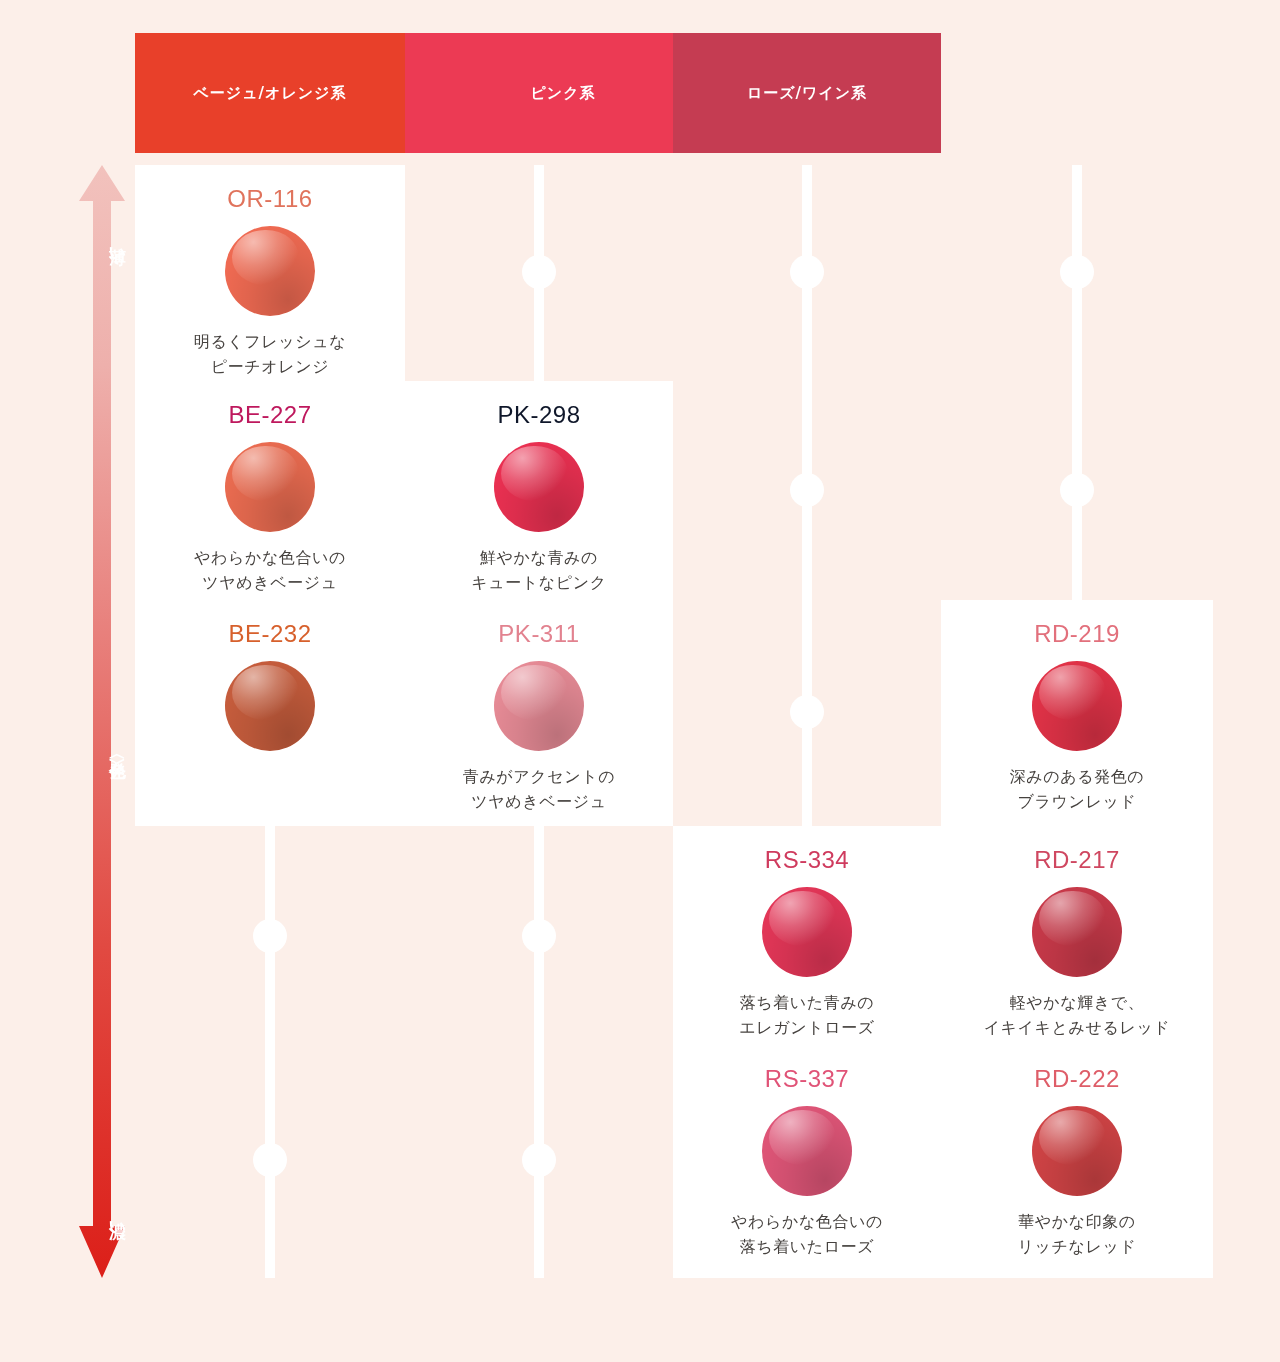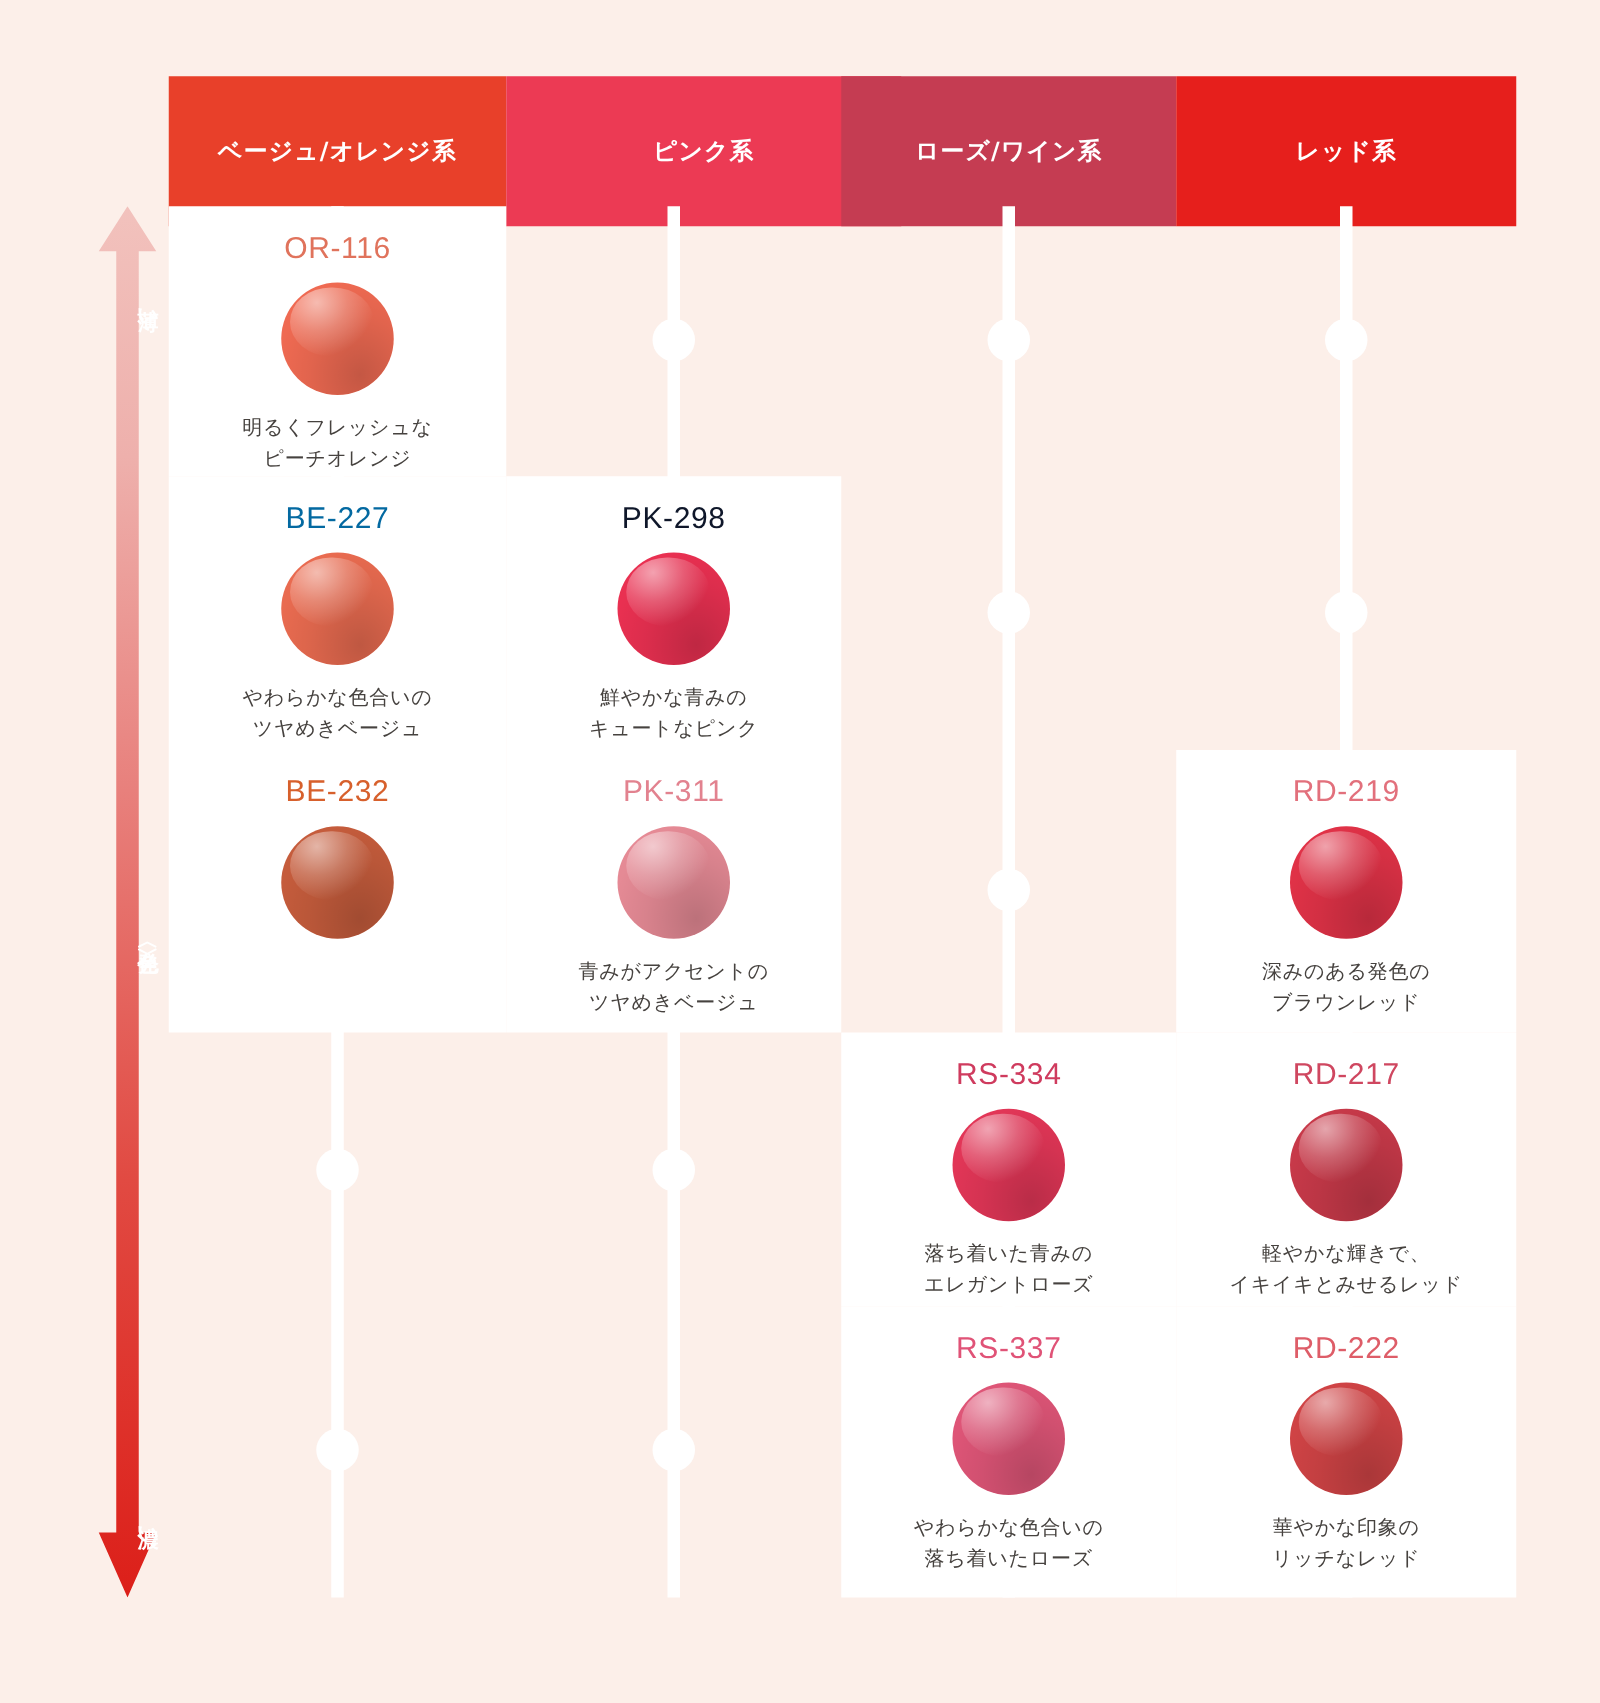--- a/index.html
+++ b/index.html
@@ -54,27 +54,27 @@
     font-family: "DejaVu Sans", "Liberation Sans", sans-serif;
     font-weight: 600;
   }
   .axis-label.top    { top: 40px;  height: 80px; }
   .axis-label.middle { top: 528px; height: 110px; }
   .axis-label.bottom { top: 1014px; height: 80px; }
 
   
   .col-header {
     position: absolute;
-    top: 61px;
+    top: 33px;
     height: 120px;
     display: flex;
     align-items: center;
     justify-content: center;
     color: #ffffff;
-    font-size: 19px;
+    font-size: 15px;
     font-weight: 700;
     letter-spacing: 1px;
     font-family: "DejaVu Sans", "Liberation Sans", sans-serif;
   }
 
   
   .rail {
     position: absolute;
     width: 10px;
     background: #ffffff;
@@ -171,23 +171,20 @@
   </div>
 
   <div class="col-header" style="left: 135px; width: 270px; background: rgb(232, 64, 42);">
     <span>ベージュ/オレンジ系</span>
   </div>
   <div class="col-header" style="left: 405px; width: 316px; background: rgb(236, 58, 84);">
     <span>ピンク系</span>
   </div>
   <div class="col-header" style="left: 673px; width: 268px; background: rgb(197, 60, 82);">
     <span>ローズ/ワイン系</span>
-  </div>
-  <div class="col-header" style="left: 941px; width: 272px; background: rgb(230, 31, 28);">
-    <span>レッド系</span>
   </div>
 
   <div id="rails">
       <div class="rail" style="left: 265px; top: 165px; height: 1113px;"></div>
       <div class="rail" style="left: 534px; top: 165px; height: 1113px;"></div>
       <div class="rail" style="left: 802px; top: 165px; height: 1113px;"></div>
       <div class="rail" style="left: 1072px; top: 165px; height: 1113px;"></div>
       <div class="rail-dot" style="left: 522px; top: 255px;"></div>
       <div class="rail-dot" style="left: 790px; top: 255px;"></div>
       <div class="rail-dot" style="left: 790px; top: 473px;"></div>
@@ -203,21 +200,21 @@
       <div class="card" style="left: 135px; top: 165px; width: 270px; height: 216px;">
         <div class="card-code" style="color: rgb(224, 115, 92);">OR-116</div>
         <div class="swatch" style="background: rgb(239, 106, 82);">
           <div class="shade"></div>
           <div class="gloss"></div>
         </div>
         <div class="card-desc">明るくフレッシュな
 ピーチオレンジ</div>
       </div>
       <div class="card" style="left: 135px; top: 381px; width: 270px; height: 219px;">
-        <div class="card-code" style="color: #0369a1;">BE-227</div>
+        <div class="card-code" style="color: #be185d;">BE-227</div>
         <div class="swatch" style="background: rgb(233, 107, 80);">
           <div class="shade"></div>
           <div class="gloss"></div>
         </div>
         <div class="card-desc">やわらかな色合いの
 ツヤめきベージュ</div>
       </div>
       <div class="card" style="left: 405px; top: 381px; width: 268px; height: 219px;">
         <div class="card-code" style="color: #0f172a;">PK-298</div>
         <div class="swatch" style="background: rgb(233, 48, 81);">

